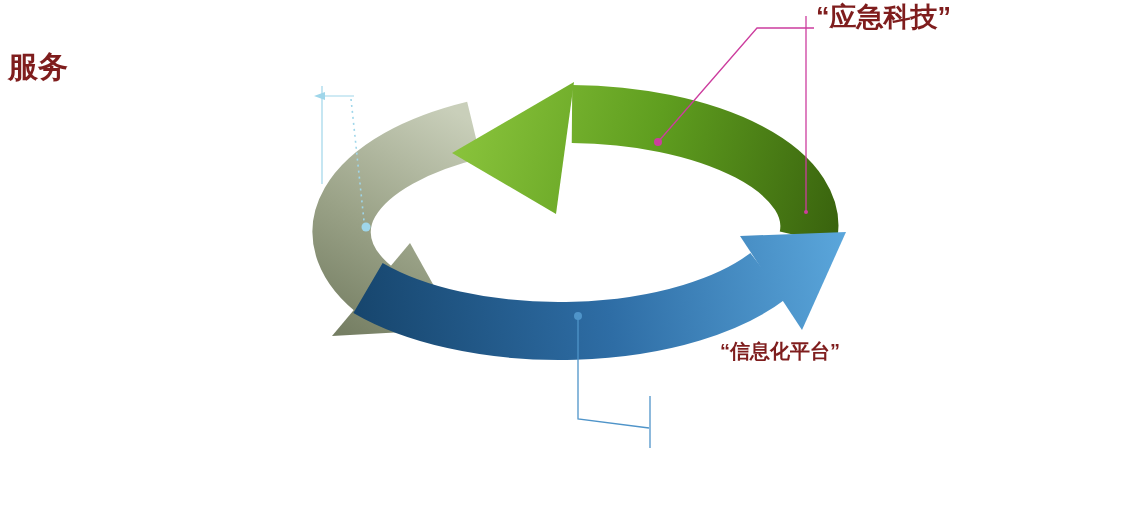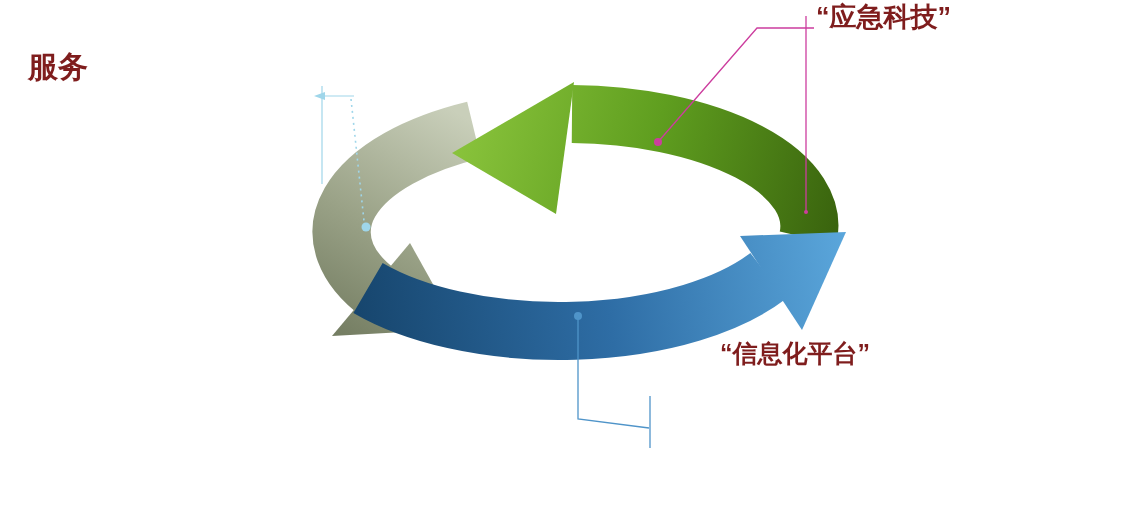--- a/index.html
+++ b/index.html
@@ -20,23 +20,23 @@
     left: 0;
     top: 0;
   }
   .label {
     position: absolute;
     font-weight: bold;
     color: #7f1d1d;
     white-space: nowrap;
     line-height: 1.1;
   }
-  .label-service   { left: 8px;   top: 50px;  font-size: 30px; margin-left: 20px; }
+  .label-service   { left: 8px;   top: 50px;  font-size: 30px; }
   .label-emergency { left: 816px; top: 3px;   font-size: 27px; }
-  .label-platform  { left: 720px; top: 340px; font-size: 25px; }
+  .label-platform  { left: 720px; top: 340px; font-size: 20px; }
 </style>
 </head>
 <body>
 
 <div class="stage">
 
   <svg width="1132" height="529" viewBox="0 0 1132 529">
     <defs>
       <linearGradient id="gradGreen" gradientUnits="userSpaceOnUse" x1="452" y1="140" x2="832" y2="240">
         <stop offset="0" stop-color="#8ac43c"></stop>

